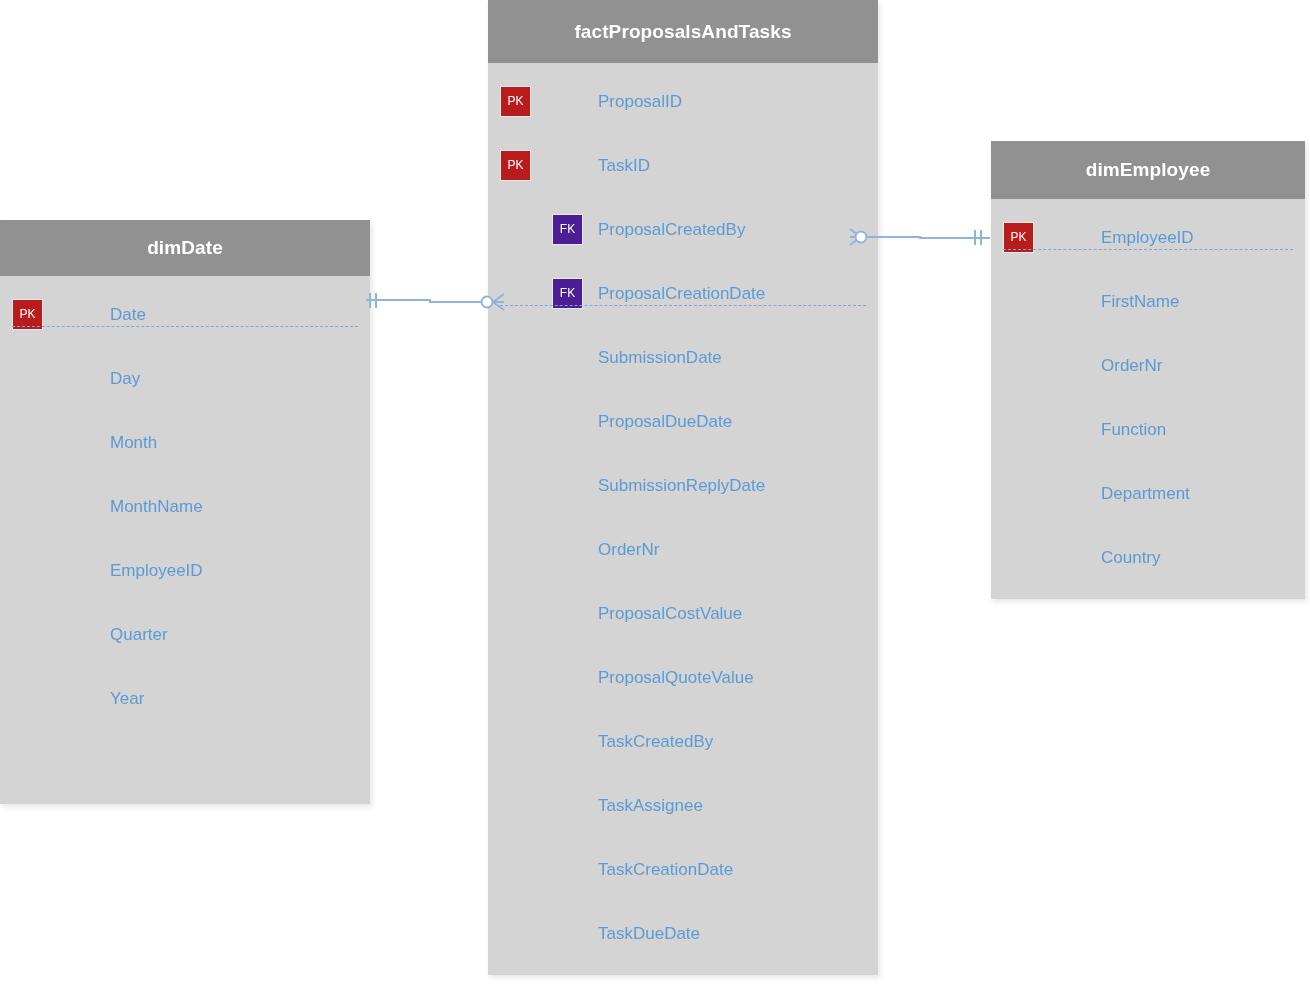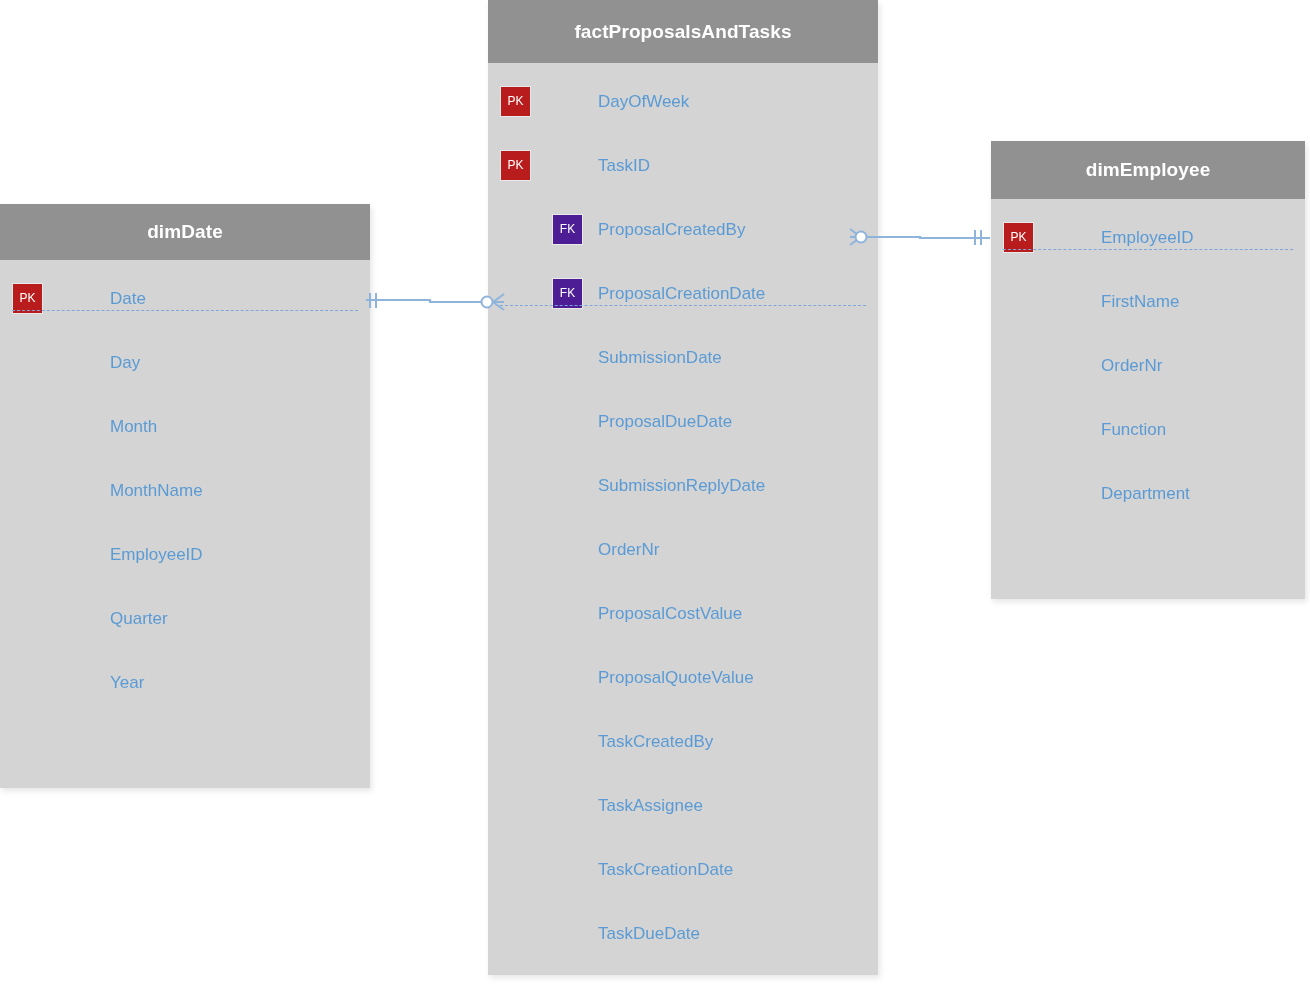--- a/index.html
+++ b/index.html
@@ -85,21 +85,21 @@
     top: 0;
     width: 1310px;
     height: 989px;
     pointer-events: none;
   }
 </style>
 </head>
 <body>
 
 <div id="tables-root">
-    <div class="entity" style="left: 0px; top: 204px; width: 370px; height: 584px;">
+    <div class="entity" style="left: 0px; top: 220px; width: 370px; height: 584px;">
       <div class="entity-header" style="height: 56px;">
         <span>dimDate</span>
       </div>
       <div class="entity-body" style="height: 528px; padding-top: 6px;">
         <div class="field">
           <span class="key-badge key-pk" style="left: 12px;">PK</span>
           <span class="field-name" style="margin-left: 110px;">Date</span>
         </div>
         <div class="key-separator" style="left: 12px; right: 12px; top: 50px;"></div>
         <div class="field">
@@ -122,21 +122,21 @@
         </div>
       </div>
     </div>
     <div class="entity" style="left: 488px; top: 0px; width: 390px; height: 975px;">
       <div class="entity-header" style="height: 63px;">
         <span>factProposalsAndTasks</span>
       </div>
       <div class="entity-body" style="height: 912px; padding-top: 6px;">
         <div class="field">
           <span class="key-badge key-pk" style="left: 12px;">PK</span>
-          <span class="field-name" style="margin-left: 110px;">DayOfWeek</span>
+          <span class="field-name" style="margin-left: 110px;">ProposalID</span>
         </div>
         <div class="field">
           <span class="key-badge key-pk" style="left: 12px;">PK</span>
           <span class="field-name" style="margin-left: 110px;">TaskID</span>
         </div>
         <div class="field">
           <span class="key-badge key-fk" style="left: 64px;">FK</span>
           <span class="field-name" style="margin-left: 110px;">ProposalCreatedBy</span>
         </div>
         <div class="field">
@@ -191,20 +191,23 @@
         </div>
         <div class="field">
           <span class="field-name" style="margin-left: 110px;">OrderNr</span>
         </div>
         <div class="field">
           <span class="field-name" style="margin-left: 110px;">Function</span>
         </div>
         <div class="field">
           <span class="field-name" style="margin-left: 110px;">Department</span>
         </div>
+        <div class="field">
+          <span class="field-name" style="margin-left: 110px;">Country</span>
+        </div>
       </div>
     </div>
   </div>
 
 <svg class="connector-layer" viewBox="0 0 1310 989" width="1310" height="989">
 
   <g stroke="#8fb4dc" fill="none">
 
     <path d="M 366 300 L 430 300 L 430 302 L 481 302" stroke-width="2.2"></path>
 

